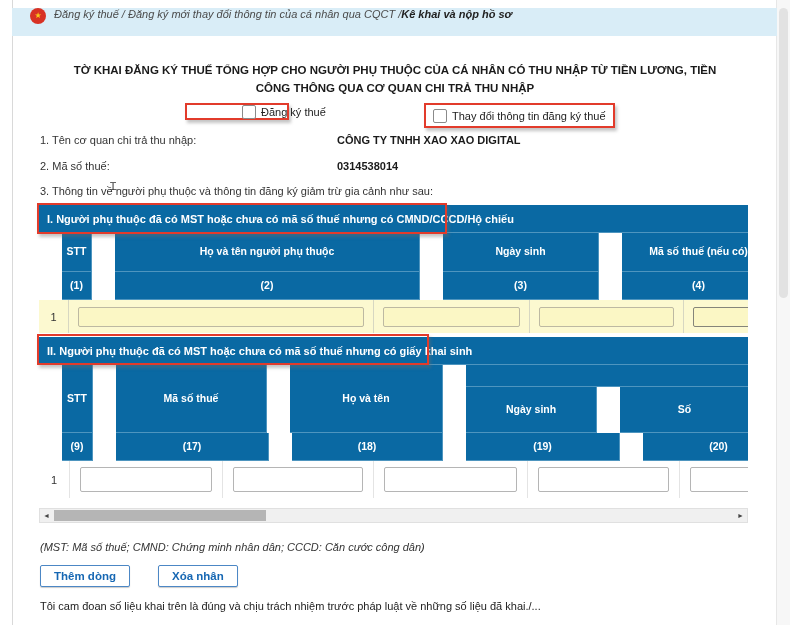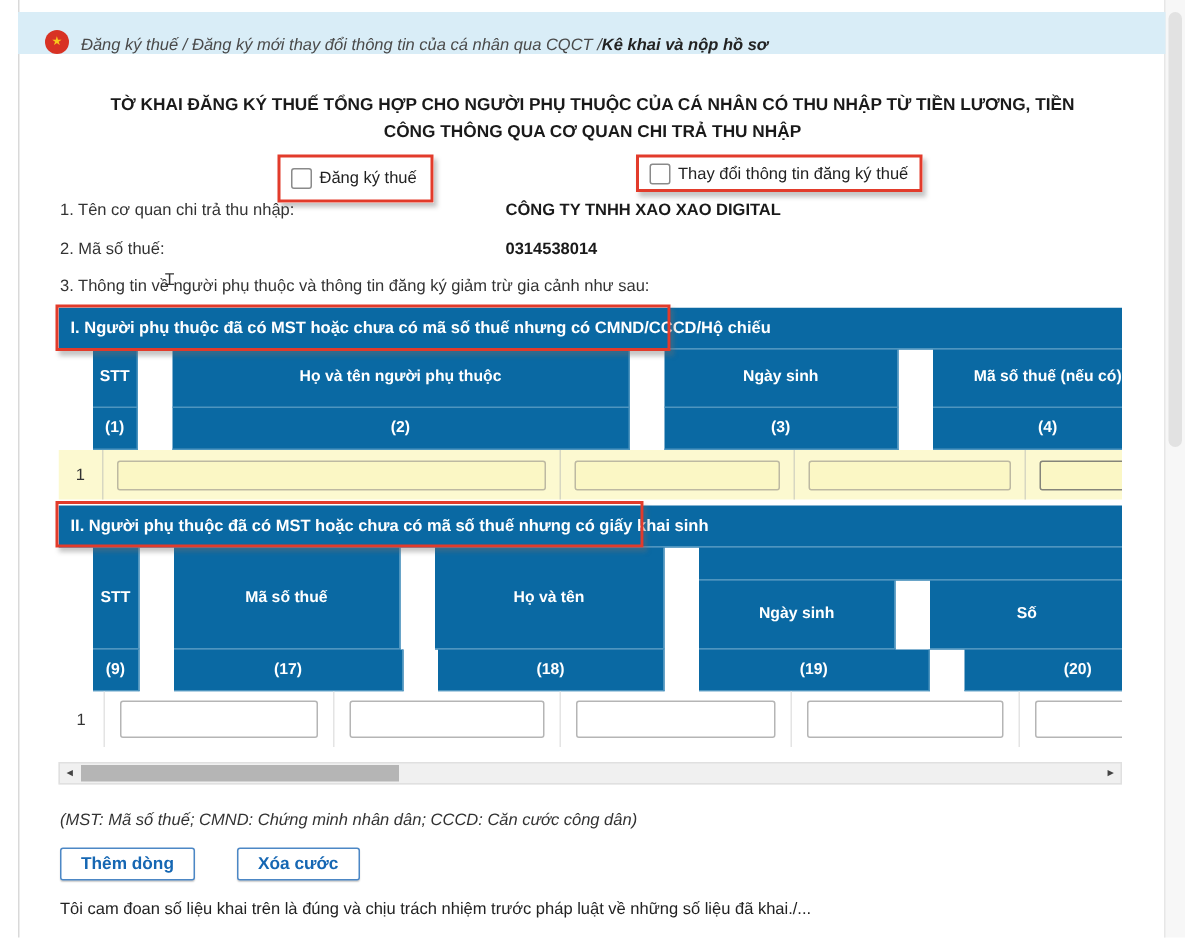--- a/index.html
+++ b/index.html
@@ -8,21 +8,21 @@
     background:#ffffff;
     font-family:"Liberation Sans","DejaVu Sans",sans-serif;
     font-size:11px;color:#222;
   }
   .abs{position:absolute;}
   
   .left-line{left:12px;top:0;bottom:0;width:1px;background:#d9d9d9;}
   .v-scroll{right:0;top:0;bottom:0;width:13px;background:#f7f7f7;border-left:1px solid #e7e7e7;}
   .v-thumb{position:absolute;left:2px;right:2px;top:8px;height:290px;background:#e2e2e2;border-radius:5px;}
   
-  .crumbbar{left:12px;top:8px;width:765px;height:28px;background:#d9edf7;display:flex;align-items:flex-end;padding-left:18px;box-sizing:border-box;}
+  .crumbbar{left:12px;top:8px;width:765px;height:28px;background:#d9edf7;display:flex;align-items:flex-start;padding-left:18px;box-sizing:border-box;}
   .emblem{width:16px;height:16px;border-radius:50%;background:#d83224;position:relative;margin-right:8px;flex:0 0 auto;}
   .emblem::after{content:"★";position:absolute;left:0;top:0;width:16px;height:16px;line-height:16px;text-align:center;font-size:8px;color:#f8c81c;}
   .crumb-text{font-style:italic;color:#4a4a4a;white-space:nowrap;}
   .crumb-cur{font-style:italic;font-weight:bold;color:#222;}
   
   .title{left:70px;top:62px;width:650px;text-align:center;font-weight:bold;font-size:11.5px;color:#1a1a1a;line-height:1.55;}
   
   .redbox{border:2px solid #e23b2b;box-shadow:2px 3px 3px rgba(110,110,110,.4);background:transparent;box-sizing:border-box;}
   .cbwrap{display:flex;align-items:center;height:100%;padding-left:7px;box-sizing:border-box;}
   .cb{width:12px;height:12px;background:#fff;border:1px solid #8a8a8a;border-radius:2px;margin-right:5px;flex:0 0 auto;}
@@ -68,21 +68,21 @@
 </div>
 
 <div class="abs crumbbar">
   <span class="emblem"></span>
   <span class="crumb-text">Đăng ký thuế / Đăng ký mới thay đổi thông tin của cá nhân qua CQCT / </span>
   <span class="crumb-cur">Kê khai và nộp hồ sơ</span>
 </div>
 
 <div class="abs title">TỜ KHAI ĐĂNG KÝ THUẾ TỔNG HỢP CHO NGƯỜI PHỤ THUỘC CỦA CÁ NHÂN CÓ THU NHẬP TỪ TIỀN LƯƠNG, TIỀN CÔNG THÔNG QUA CƠ QUAN CHI TRẢ THU NHẬP</div>
 
-<div class="abs redbox" style="left:185px;top:103px;width:104px;height:32px;">
+<div class="abs redbox" style="left:185px;top:103px;width:104px;height:17px;padding-left:48px;">
   <div class="cbwrap">
     <span class="cb"></span>
     <span class="cb-label">Đăng ký thuế</span>
   </div>
 </div>
 <div class="abs redbox" style="left:424px;top:103px;width:191px;height:25px;">
   <div class="cbwrap">
     <span class="cb"></span>
     <span class="cb-label">Thay đổi thông tin đăng ký thuế</span>
   </div>
@@ -179,15 +179,15 @@
 
 <div class="abs h-scroll">
   <div class="h-arrow left"></div>
   <div class="h-thumb"></div>
   <div class="h-arrow right"></div>
 </div>
 
 <div class="abs footnote">(MST: Mã số thuế; CMND: Chứng minh nhân dân; CCCD: Căn cước công dân)</div>
 <div class="abs btnrow">
   <button class="btn">Thêm dòng</button>
-  <button class="btn">Xóa cước</button>
+  <button class="btn">Xóa nhân</button>
 </div>
 <div class="abs declaration">Tôi cam đoan số liệu khai trên là đúng và chịu trách nhiệm trước pháp luật về những số liệu đã khai./...</div>
 
 </body></html>

